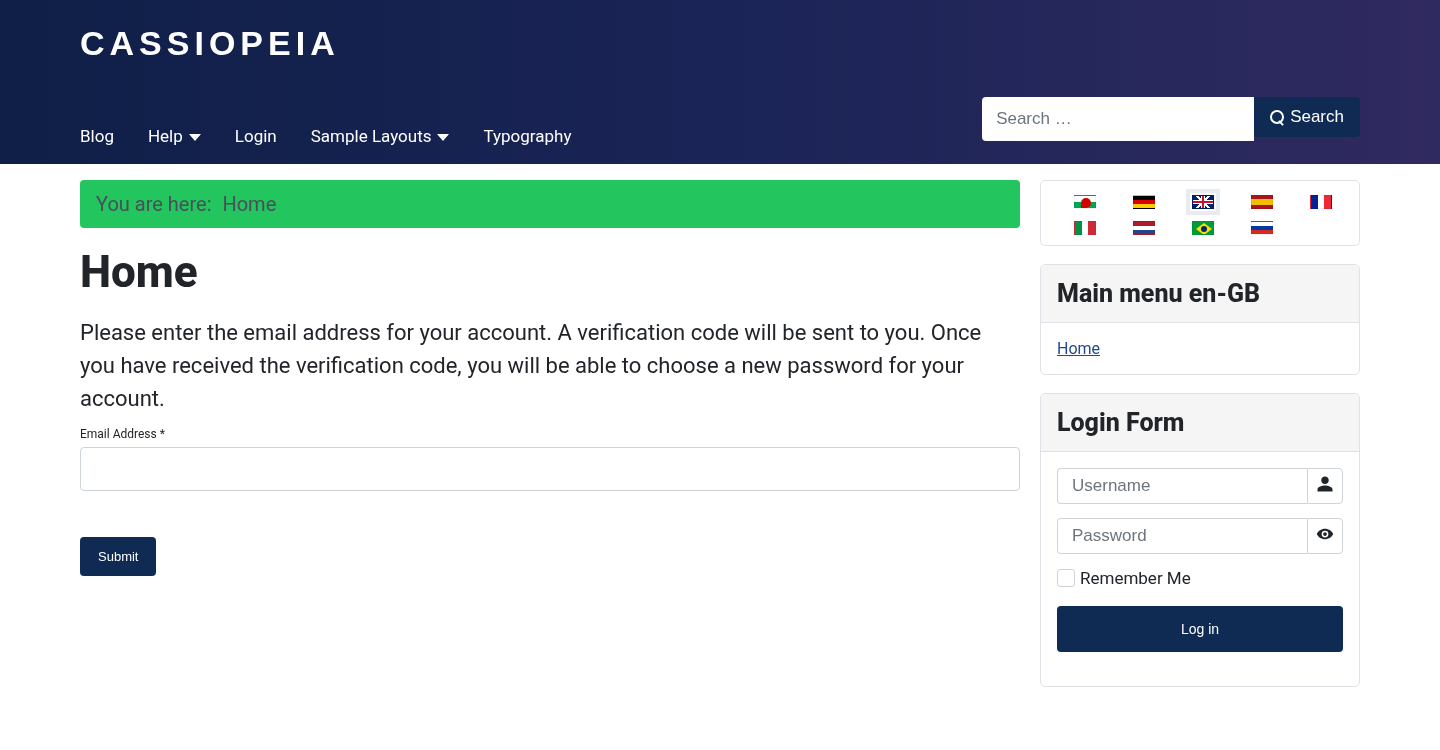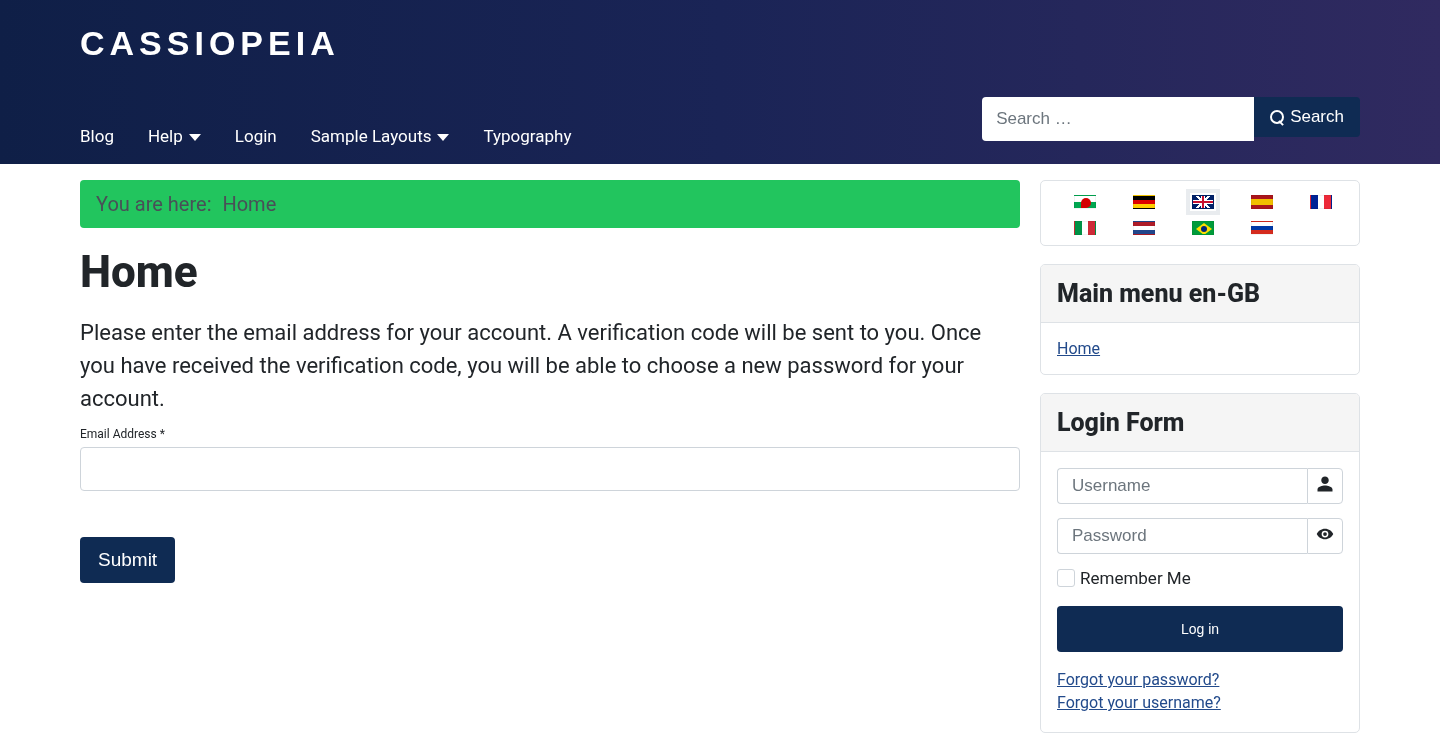--- a/index.html
+++ b/index.html
@@ -151,21 +151,21 @@
     padding: 0 12px;
     font-size: 16px;
     margin-bottom: 46px;
   }
   .btn-primary {
     background: #0f2b53;
     color: #fff;
     border: none;
     border-radius: 4px;
     padding: 12px 18px;
-    font-size: 19px;
+    font-size: 13px;
     cursor: pointer;
   }
 
   
   .card {
     border: 1px solid #dee2e6;
     border-radius: 5px;
     margin-bottom: 18px;
     overflow:hidden;
   }
@@ -387,21 +387,17 @@
             </span>
           </div>
         </div>
         <div class="remember-row">
           <span class="checkbox"></span>
           <span>Remember Me</span>
         </div>
         <button class="btn-login">
           <span>Log in</span>
         </button>
-        <div class="login-links">
-          <a class="link">Forgot your password?</a>
-          <a class="link">Forgot your username?</a>
-        </div>
       </div>
     </div>
 
   </aside>
 </div>
 
 </body></html>

